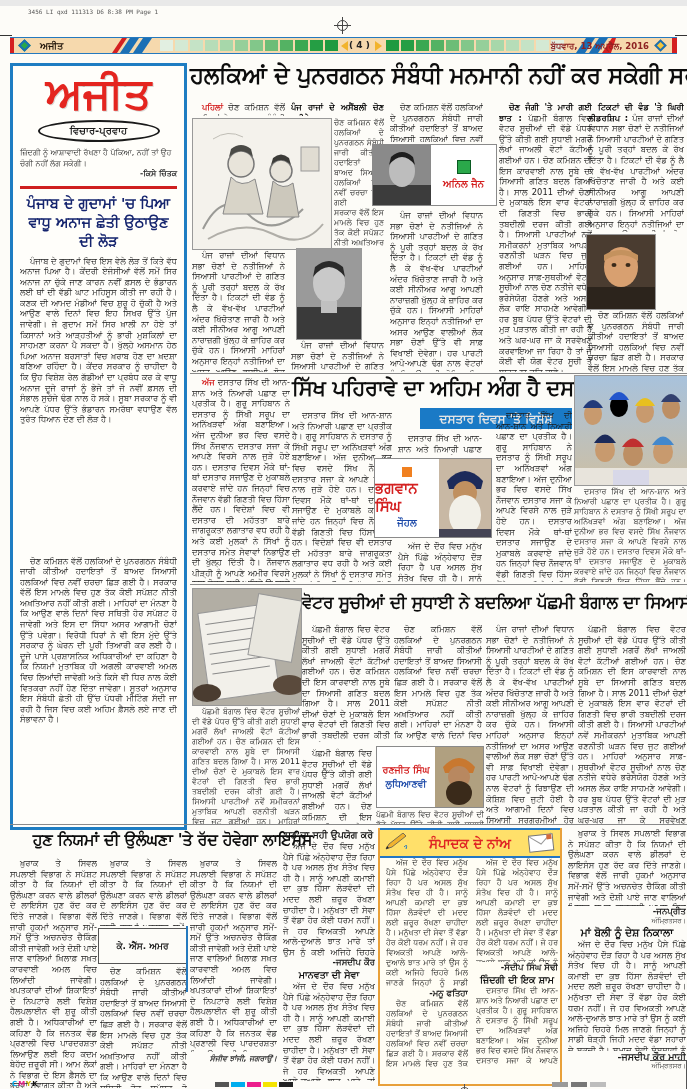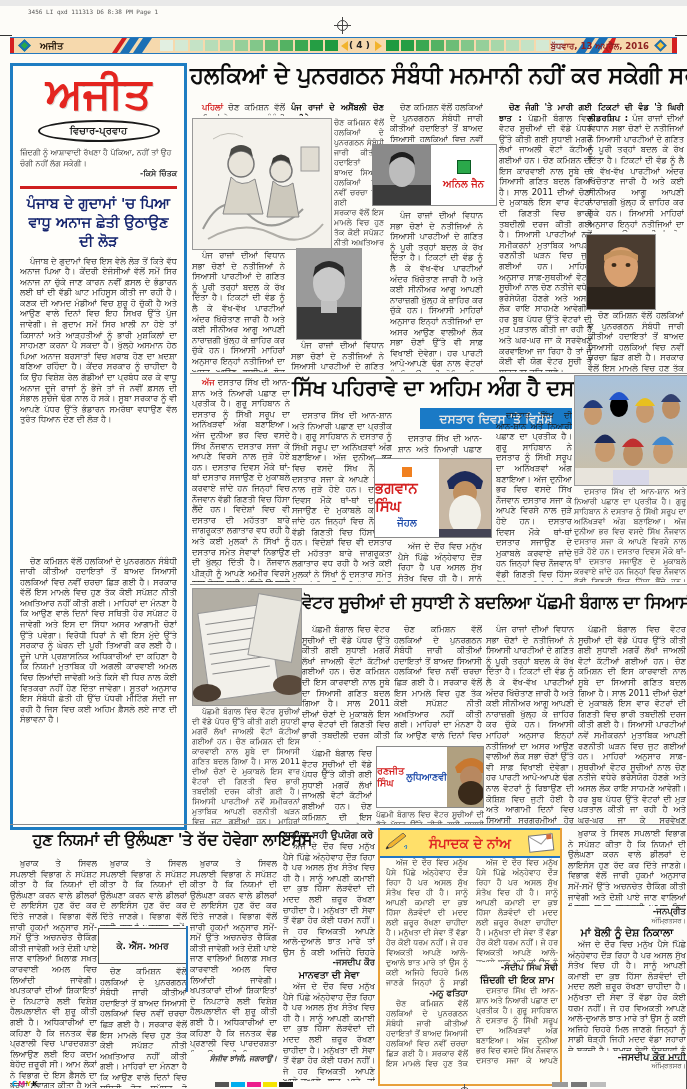--- a/index.html
+++ b/index.html
@@ -248,21 +248,21 @@
     <ellipse cx="14" cy="104" rx="14" ry="9" fill="#4a3c30"></ellipse>
   </svg>
   <div class="abs t t-sm" style="left:192px;top:701px;width:108px;height:117px;">ਪੱਛਮੀ ਬੰਗਾਲ ਵਿਚ ਵੋਟਰ ਸੂਚੀਆਂ ਦੀ ਵੱਡੇ ਪੱਧਰ ਉੱਤੇ ਕੀਤੀ ਗਈ ਸੁਧਾਈ ਮਗਰੋਂ ਲੱਖਾਂ ਜਾਅਲੀ ਵੋਟਾਂ ਕੱਟੀਆਂ ਗਈਆਂ ਹਨ। ਚੋਣ ਕਮਿਸ਼ਨ ਦੀ ਇਸ ਕਾਰਵਾਈ ਨਾਲ ਸੂਬੇ ਦਾ ਸਿਆਸੀ ਗਣਿਤ ਬਦਲ ਗਿਆ ਹੈ। ਸਾਲ 2011 ਦੀਆਂ ਚੋਣਾਂ ਦੇ ਮੁਕਾਬਲੇ ਇਸ ਵਾਰ ਵੋਟਰਾਂ ਦੀ ਗਿਣਤੀ ਵਿਚ ਭਾਰੀ ਤਬਦੀਲੀ ਦਰਜ ਕੀਤੀ ਗਈ ਹੈ। ਸਿਆਸੀ ਪਾਰਟੀਆਂ ਨਵੇਂ ਸਮੀਕਰਨਾਂ ਮੁਤਾਬਿਕ ਆਪਣੀ ਰਣਨੀਤੀ ਘੜਨ ਵਿਚ ਜੁਟ ਗਈਆਂ ਹਨ। ਮਾਹਿਰਾਂ ਅਨੁਸਾਰ ਸਾਫ਼-ਸੁਥਰੀਆਂ ਵੋਟਰ ਸੂਚੀਆਂ ਨਾਲ ਚੋਣ ਨਤੀਜੇ ਵਧੇਰੇ ਭਰੋਸੇਯੋਗ ਹੋਣਗੇ ਅਤੇ ਅਸਲ ਲੋਕ ਰਾਇ ਸਾਹਮਣੇ ਆਵੇਗੀ। ਹਰ ਬੂਥ ਪੱਧਰ ਉੱਤੇ ਵੋਟਰਾਂ ਦੀ ਮੁੜ ਪੜਤਾਲ ਕੀਤੀ ਜਾ ਰਹੀ ਹੈ ਅਤੇ ਘਰ-ਘਰ ਜਾ ਕੇ ਸਰਵੇਖਣ ਕਰਵਾਇਆ ਜਾ ਰਿਹਾ ਹੈ ਤਾਂ ਜੋ ਕੋਈ ਵੀ ਯੋਗ ਵੋਟਰ ਸੂਚੀ ਤੋਂ ਬਾਹਰ ਨਾ ਰਹਿ ਜਾਵੇ।</div>
 
   <div class="abs headline" style="left:302px;top:586px;width:385px;font-size:17px;">ਵੋਟਰ ਸੂਚੀਆਂ ਦੀ ਸੁਧਾਈ ਨੇ ਬਦਲਿਆ ਪੱਛਮੀ ਬੰਗਾਲ ਦਾ ਸਿਆਸੀ ਗਣਿਤ</div>
 
   <div class="abs t" style="left:302px;top:618px;width:88px;height:118px;">ਪੱਛਮੀ ਬੰਗਾਲ ਵਿਚ ਵੋਟਰ ਸੂਚੀਆਂ ਦੀ ਵੱਡੇ ਪੱਧਰ ਉੱਤੇ ਕੀਤੀ ਗਈ ਸੁਧਾਈ ਮਗਰੋਂ ਲੱਖਾਂ ਜਾਅਲੀ ਵੋਟਾਂ ਕੱਟੀਆਂ ਗਈਆਂ ਹਨ। ਚੋਣ ਕਮਿਸ਼ਨ ਦੀ ਇਸ ਕਾਰਵਾਈ ਨਾਲ ਸੂਬੇ ਦਾ ਸਿਆਸੀ ਗਣਿਤ ਬਦਲ ਗਿਆ ਹੈ। ਸਾਲ 2011 ਦੀਆਂ ਚੋਣਾਂ ਦੇ ਮੁਕਾਬਲੇ ਇਸ ਵਾਰ ਵੋਟਰਾਂ ਦੀ ਗਿਣਤੀ ਵਿਚ ਭਾਰੀ ਤਬਦੀਲੀ ਦਰਜ ਕੀਤੀ ਗਈ ਹੈ। ਸਿਆਸੀ ਪਾਰਟੀਆਂ ਨਵੇਂ ਸਮੀਕਰਨਾਂ ਮੁਤਾਬਿਕ ਆਪਣੀ ਰਣਨੀਤੀ ਘੜਨ ਵਿਚ ਜੁਟ ਗਈਆਂ ਹਨ। ਮਾਹਿਰਾਂ ਅਨੁਸਾਰ ਸਾਫ਼-ਸੁਥਰੀਆਂ ਵੋਟਰ ਸੂਚੀਆਂ ਨਾਲ ਚੋਣ ਨਤੀਜੇ ਵਧੇਰੇ ਭਰੋਸੇਯੋਗ ਹੋਣਗੇ ਅਤੇ ਅਸਲ ਲੋਕ ਰਾਇ ਸਾਹਮਣੇ ਆਵੇਗੀ। ਹਰ ਬੂਥ ਪੱਧਰ ਉੱਤੇ ਵੋਟਰਾਂ ਦੀ ਮੁੜ ਪੜਤਾਲ ਕੀਤੀ ਜਾ ਰਹੀ ਹੈ ਅਤੇ ਘਰ-ਘਰ ਜਾ ਕੇ ਸਰਵੇਖਣ ਕਰਵਾਇਆ ਜਾ ਰਿਹਾ ਹੈ ਤਾਂ ਜੋ ਕੋਈ ਵੀ ਯੋਗ ਵੋਟਰ ਸੂਚੀ ਤੋਂ ਬਾਹਰ ਨਾ ਰਹਿ ਜਾਵੇ।</div>
   <div class="abs t" style="left:394px;top:618px;width:88px;height:118px;">ਚੋਣ ਕਮਿਸ਼ਨ ਵੱਲੋਂ ਹਲਕਿਆਂ ਦੇ ਪੁਨਰਗਠਨ ਸੰਬੰਧੀ ਜਾਰੀ ਕੀਤੀਆਂ ਹਦਾਇਤਾਂ ਤੋਂ ਬਾਅਦ ਸਿਆਸੀ ਹਲਕਿਆਂ ਵਿਚ ਨਵੀਂ ਚਰਚਾ ਛਿੜ ਗਈ ਹੈ। ਸਰਕਾਰ ਵੱਲੋਂ ਇਸ ਮਾਮਲੇ ਵਿਚ ਹੁਣ ਤੱਕ ਕੋਈ ਸਪੱਸ਼ਟ ਨੀਤੀ ਅਖ਼ਤਿਆਰ ਨਹੀਂ ਕੀਤੀ ਗਈ। ਮਾਹਿਰਾਂ ਦਾ ਮੰਨਣਾ ਹੈ ਕਿ ਆਉਣ ਵਾਲੇ ਦਿਨਾਂ ਵਿਚ ਸਥਿਤੀ ਹੋਰ ਸਪੱਸ਼ਟ ਹੋ ਜਾਵੇਗੀ ਅਤੇ ਇਸ ਦਾ ਸਿੱਧਾ ਅਸਰ ਆਗਾਮੀ ਚੋਣਾਂ ਉੱਤੇ ਪਵੇਗਾ। ਵਿਰੋਧੀ ਧਿਰਾਂ ਨੇ ਵੀ ਇਸ ਮੁੱਦੇ ਉੱਤੇ ਸਰਕਾਰ ਨੂੰ ਘੇਰਨ ਦੀ ਪੂਰੀ ਤਿਆਰੀ ਕਰ ਲਈ ਹੈ। ਦੂਜੇ ਪਾਸੇ ਪ੍ਰਸ਼ਾਸਨਿਕ ਅਧਿਕਾਰੀਆਂ ਦਾ ਕਹਿਣਾ ਹੈ ਕਿ ਨਿਯਮਾਂ ਮੁਤਾਬਿਕ ਹੀ ਅਗਲੀ ਕਾਰਵਾਈ ਅਮਲ ਵਿਚ ਲਿਆਂਦੀ ਜਾਵੇਗੀ ਅਤੇ ਕਿਸੇ ਵੀ ਧਿਰ ਨਾਲ ਕੋਈ ਵਿਤਕਰਾ ਨਹੀਂ ਹੋਣ ਦਿੱਤਾ ਜਾਵੇਗਾ। ਸੂਤਰਾਂ ਅਨੁਸਾਰ ਇਸ ਸੰਬੰਧੀ ਛੇਤੀ ਹੀ ਉੱਚ ਪੱਧਰੀ ਮੀਟਿੰਗ ਸੱਦੀ ਜਾ ਰਹੀ ਹੈ ਜਿਸ ਵਿਚ ਕਈ ਅਹਿਮ ਫ਼ੈਸਲੇ ਲਏ ਜਾਣ ਦੀ ਸੰਭਾਵਨਾ ਹੈ।</div>
 
   <div class="abs inset" style="left:376px;top:740px;width:108px;height:62px;">
-    <div style="flex:1;display:flex;flex-direction:row;align-items:center;justify-content:center;gap:2px;">
+    <div style="flex:1;display:flex;flex-direction:column;align-items:center;justify-content:center;gap:2px;">
       <div class="nm-red" style="font-size:9.5px;">ਰਣਜੀਤ ਸਿੰਘ</div>
       <div class="nm-blue" style="font-size:9.5px;">ਲੁਧਿਆਣਵੀ</div>
     </div>
     <svg width="48" height="60" viewBox="0 0 48 60" style="flex:none;">
       <rect width="48" height="60" fill="#b0a080"></rect>
       <path d="M8,20 Q24,2 40,20 L38,26 L10,26 Z" fill="#c87830"></path>
       <ellipse cx="24" cy="30" rx="11" ry="11" fill="#b88860"></ellipse>
       <ellipse cx="24" cy="46" rx="13" ry="12" fill="#3a2a1a"></ellipse>
     </svg>
   </div>

